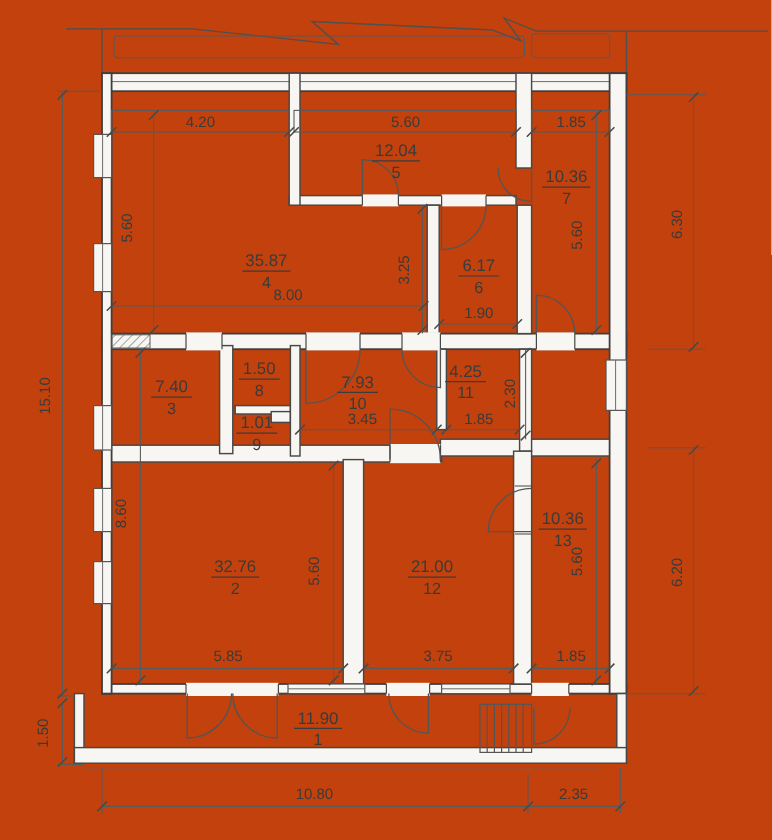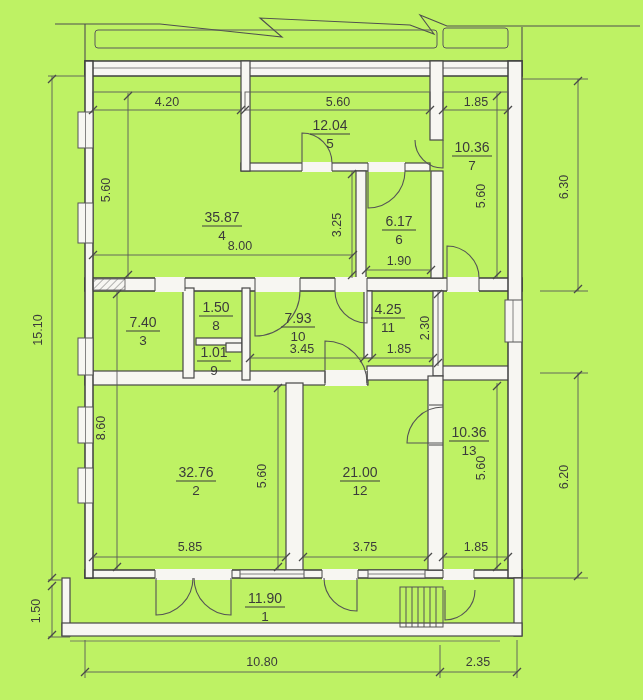--- a/index.html
+++ b/index.html
@@ -1,16 +1,16 @@
 <!DOCTYPE html>
 <html><head>
 <meta charset="utf-8">
 <style>
   html,body{margin:0;padding:0;background:#fff;}
-  #page{width:643px;height:700px;background:#bef264;position:relative;overflow:hidden;}
+  #page{width:643px;height:700px;background:#c2410c;position:relative;overflow:hidden;}
   svg{display:block;}
   .wall{fill:#f7f6f2;stroke:#474747;stroke-width:1.2;}
   .wallthick{fill:#f7f6f2;stroke:#3f3f3f;stroke-width:1.5;}
   .gap{fill:#f7f6f2;stroke:none;}
   .win{fill:#f7f6f2;stroke:#555;stroke-width:1;}
   .winline{stroke:#666;stroke-width:0.8;fill:none;}
   .door{stroke:#555;stroke-width:1.1;fill:none;}
   .jamb{stroke:#474747;stroke-width:1;fill:none;}
   .dimline{stroke:#5a5a5a;stroke-width:0.9;fill:none;}
   .dimbox{fill:none;stroke:#5a5a5a;stroke-width:0.9;}

